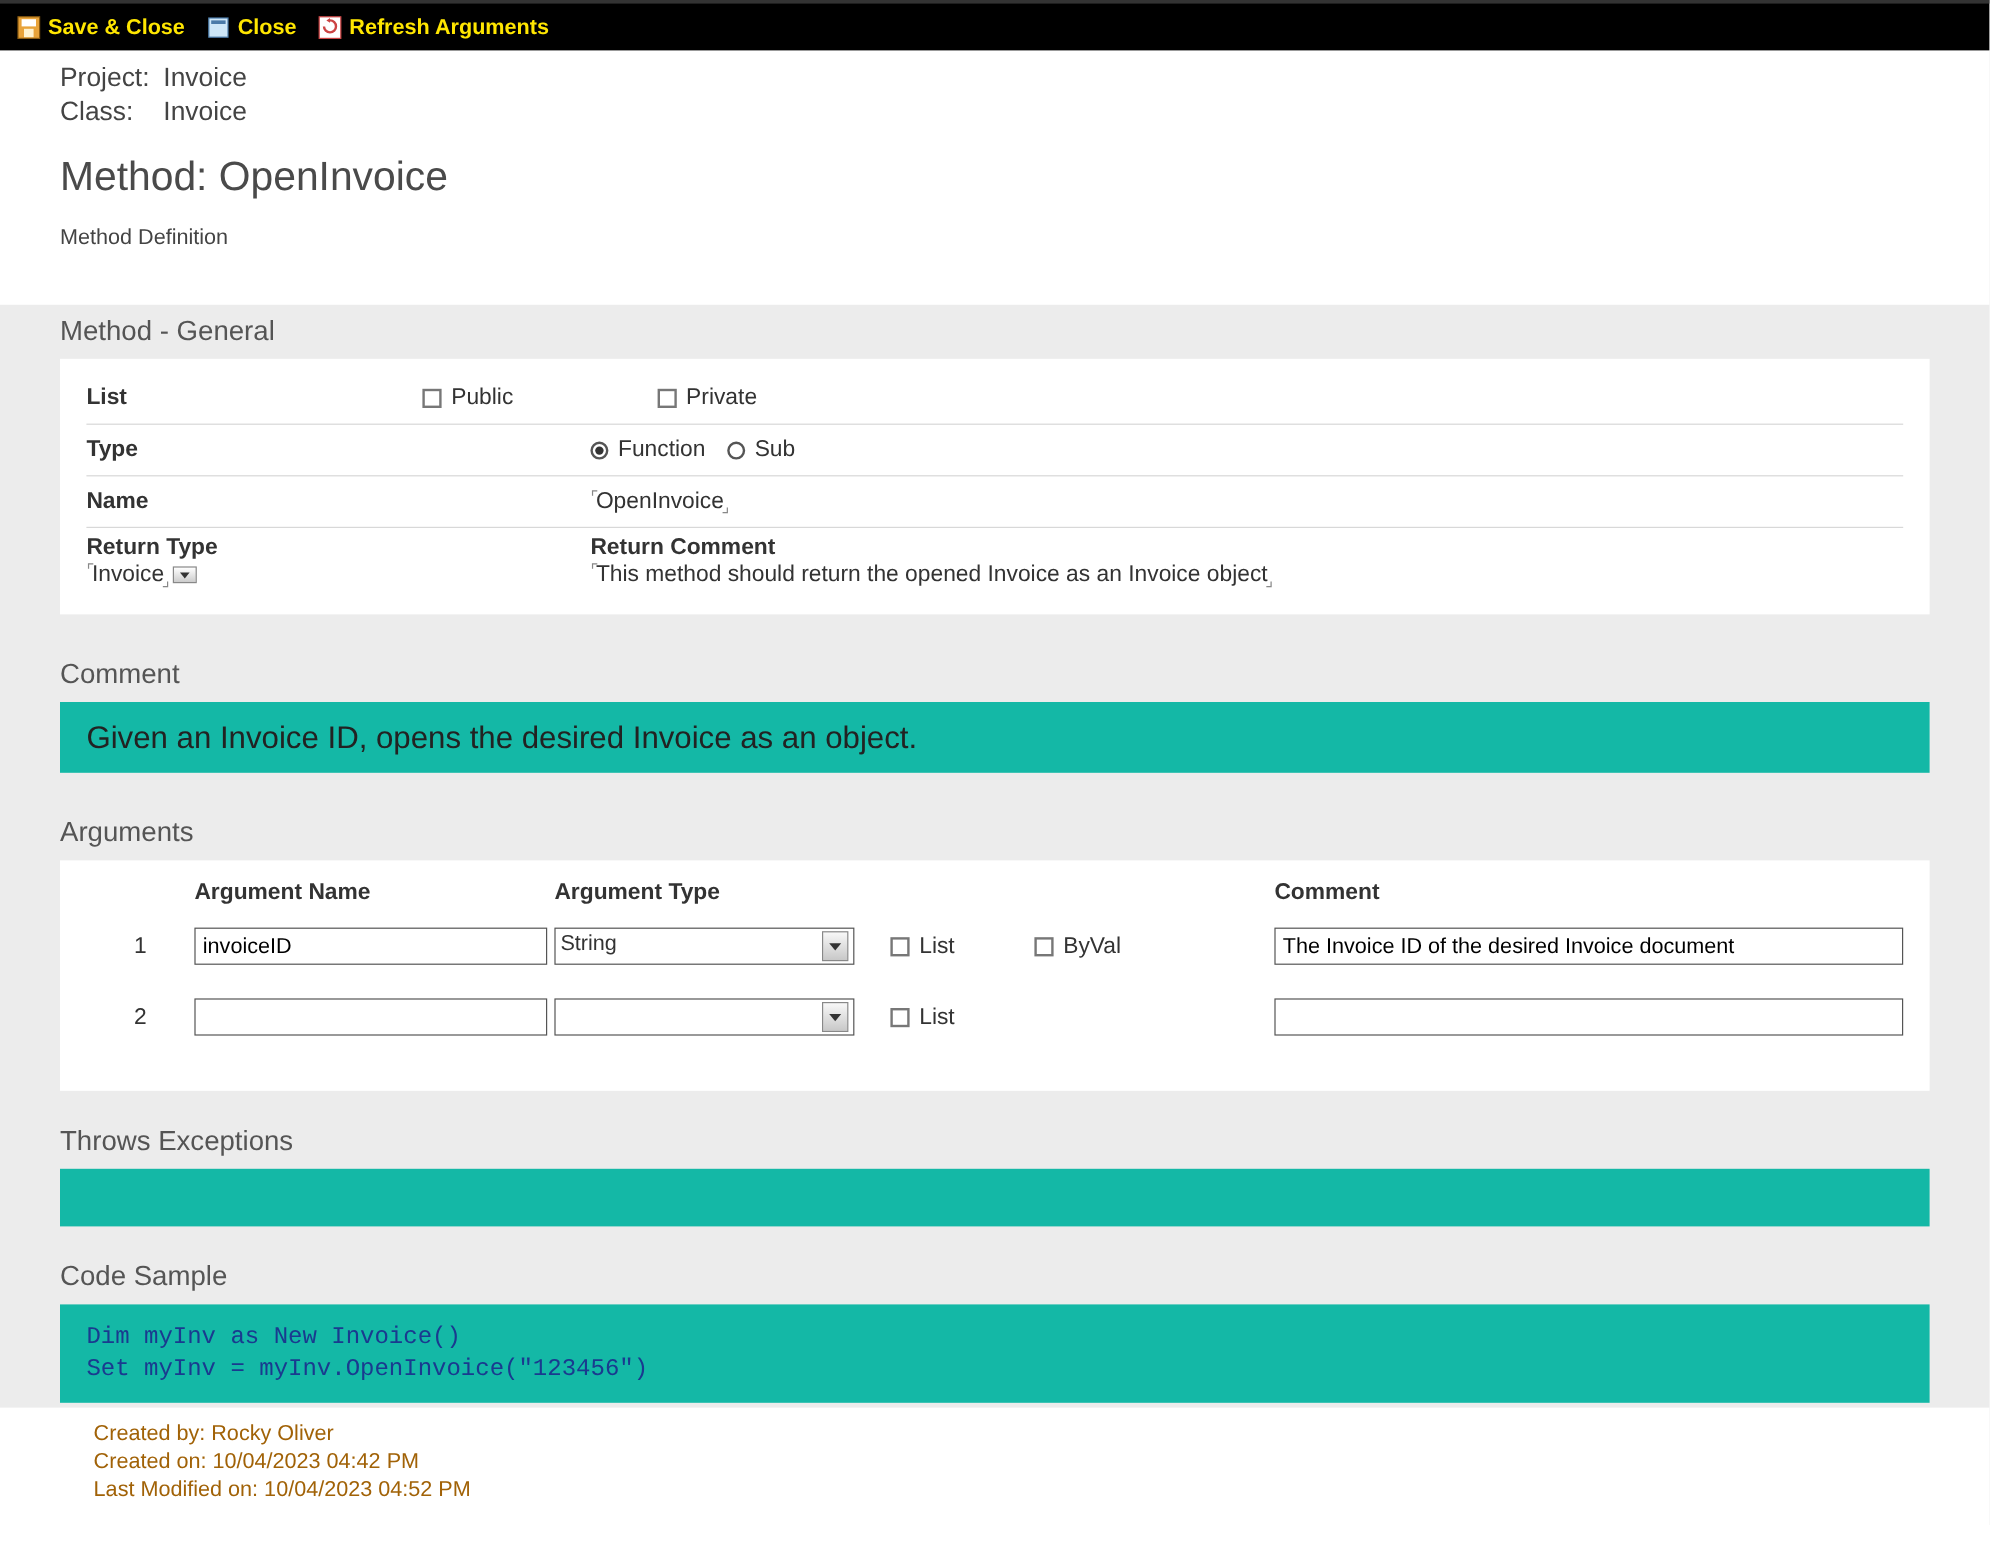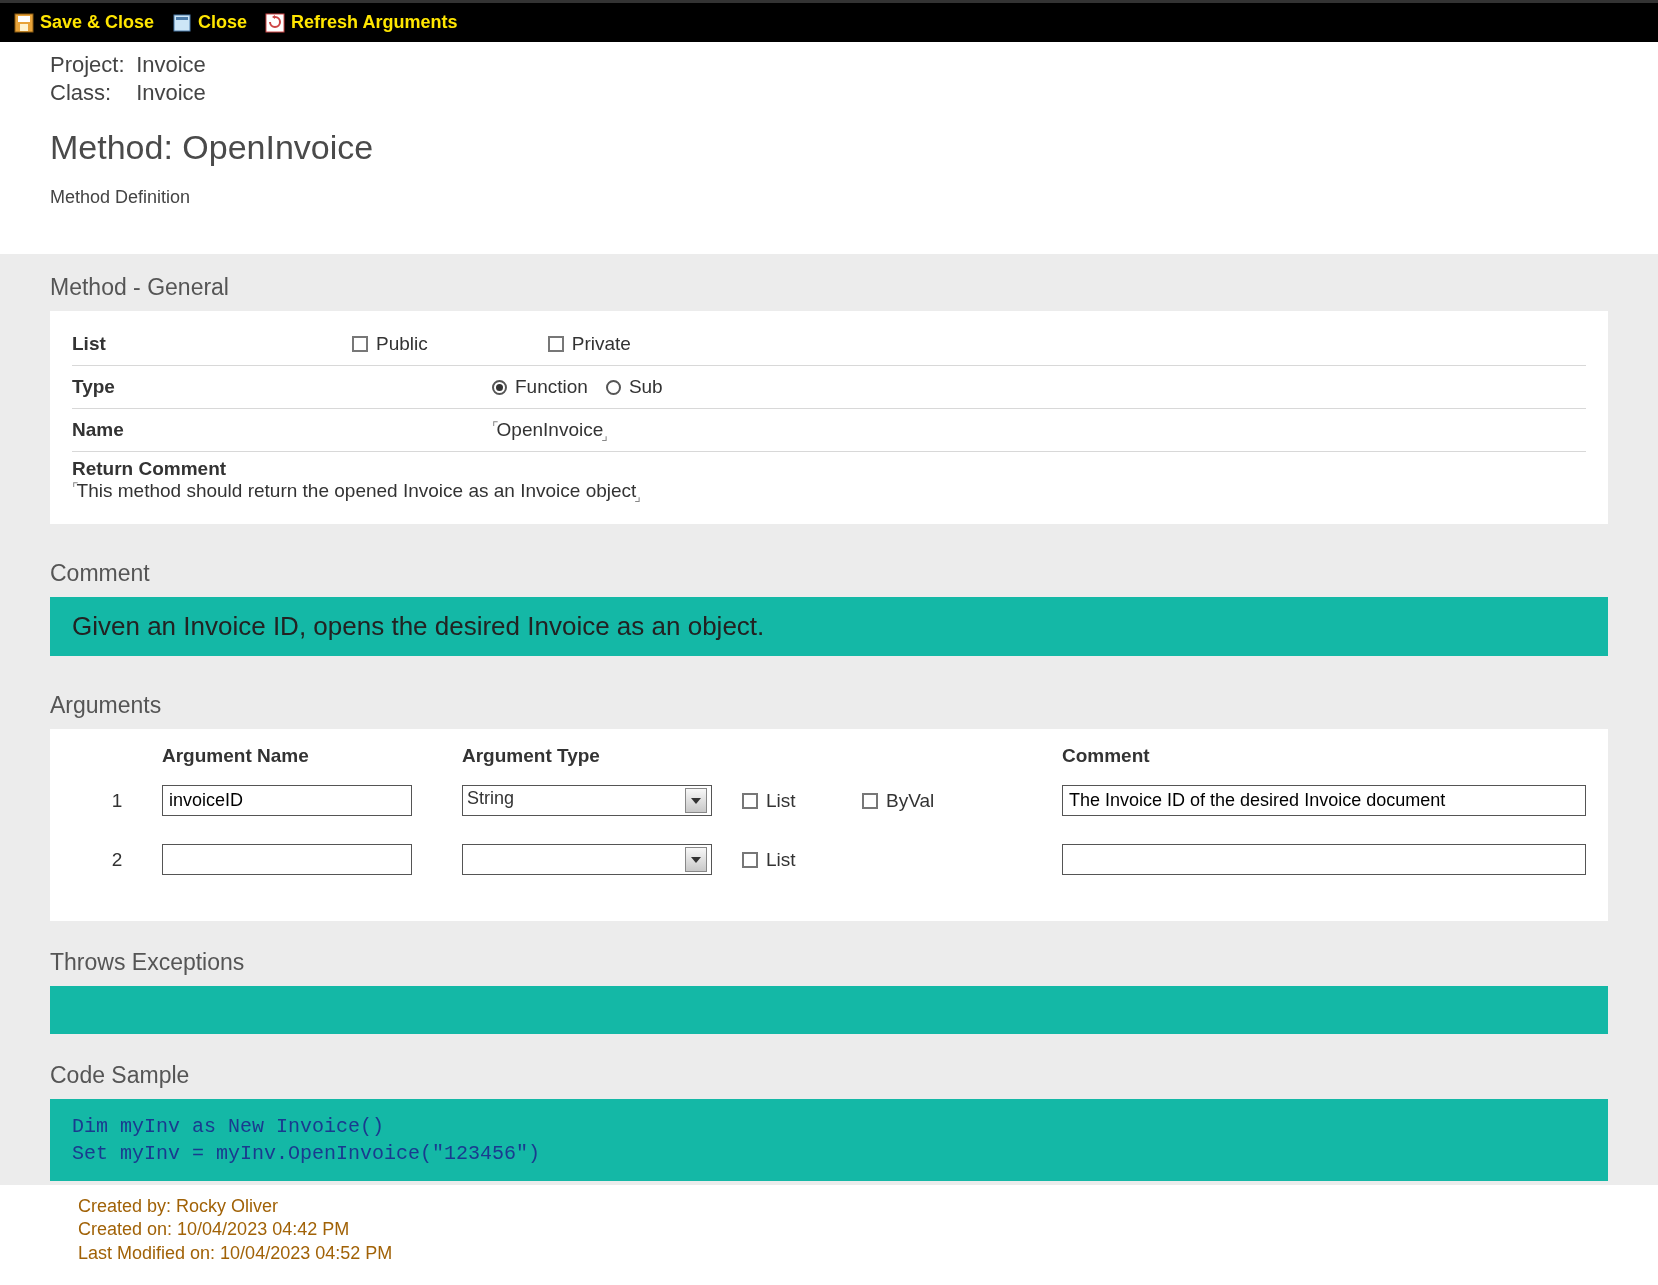--- a/index.html
+++ b/index.html
@@ -164,21 +164,21 @@
       align-items: center;
       margin-bottom: 28px;
     }
     .col-idx { width: 90px; text-align: center; font-size: 19px; }
     .col-name { width: 300px; }
     .col-type { width: 280px; }
     .col-list { width: 120px; }
     .col-byval { width: 200px; }
     .col-comment { flex: 1; }
     .text-input {
-      width: 250px;
+      width: 294px;
       height: 31px;
       border: 1px solid #555;
       padding: 3px 6px;
       font-size: 18px;
       font-family: inherit;
     }
     .select-input {
       width: 250px;
       height: 31px;
       border: 1px solid #555;
@@ -282,21 +282,21 @@
 
   <h1 class="page-title">
     <span>Method: </span><span>OpenInvoice</span>
   </h1>
 
   <div class="subheader">Method Definition</div>
 </div>
 
 <div class="outer-gray">
 
-  <div class="content" style="padding-top:12px;padding-bottom:0;">
+  <div class="content" style="padding-top:0;padding-bottom:0;">
     <div class="section-title">Method - General</div>
     <div class="white-panel">
 
       <div class="general-row">
         <div class="row-label">List</div>
         <div class="checkbox-group">
           <div class="cb-item">
             <span class="faux-checkbox"></span>
             <span>Public</span>
           </div>
@@ -322,20 +322,26 @@
       </div>
 
       <div class="general-row">
         <div class="row-label">Name</div>
         <div style="padding-left:140px;">
           <span class="editable-field">OpenInvoice</span>
         </div>
       </div>
 
       <div class="general-row no-border return-row">
+        <div class="return-col return-col-1">
+          <div class="col-label">Return Type</div>
+          <div>
+            <span class="editable-field">Invoice</span><span class="dropdown-small"></span>
+          </div>
+        </div>
         <div class="return-col">
           <div class="col-label">Return Comment</div>
           <div>
             <span class="editable-field">This method should return the opened Invoice as an Invoice object</span>
           </div>
         </div>
       </div>
 
     </div>
 

